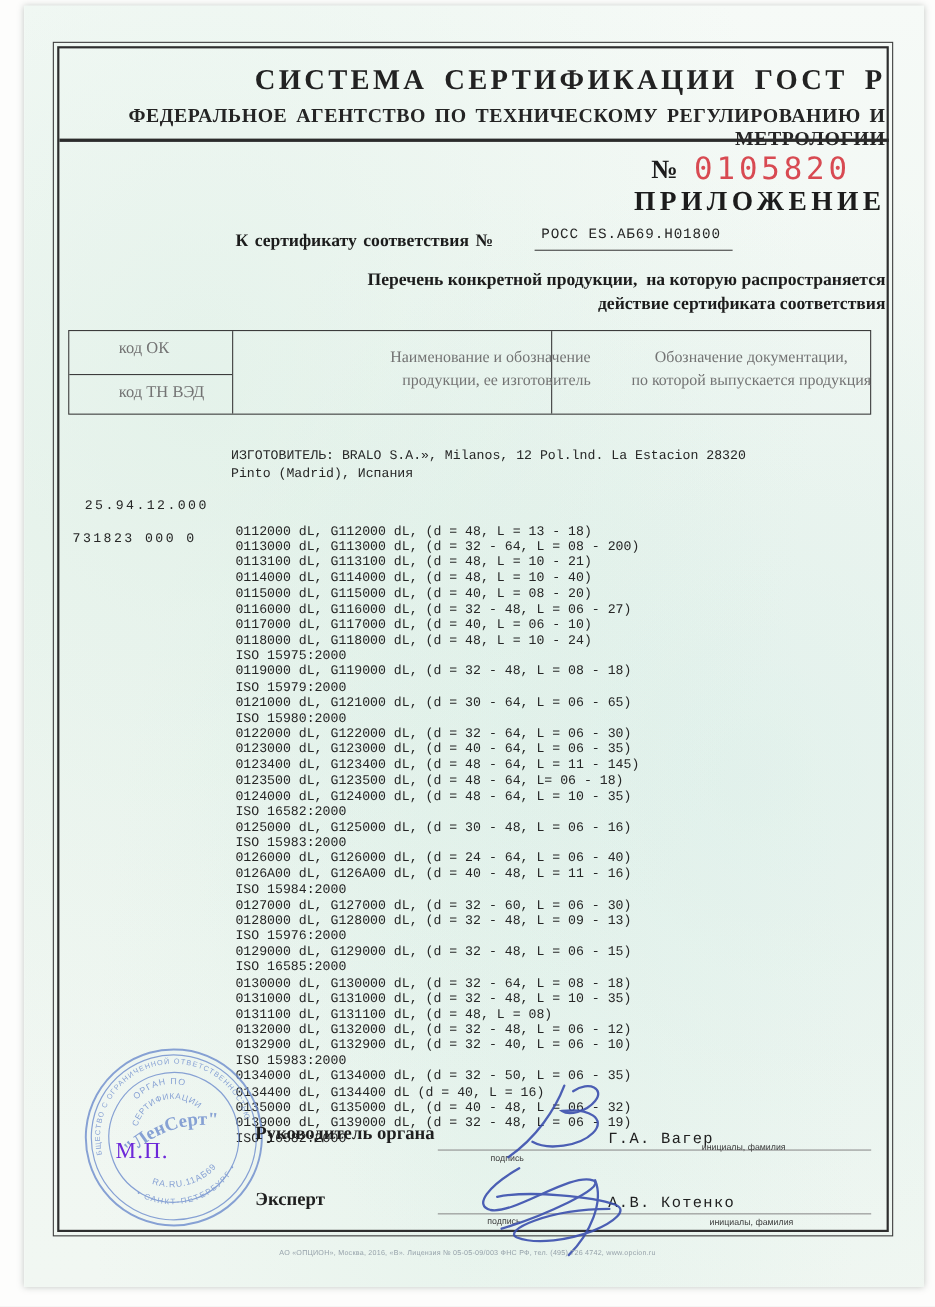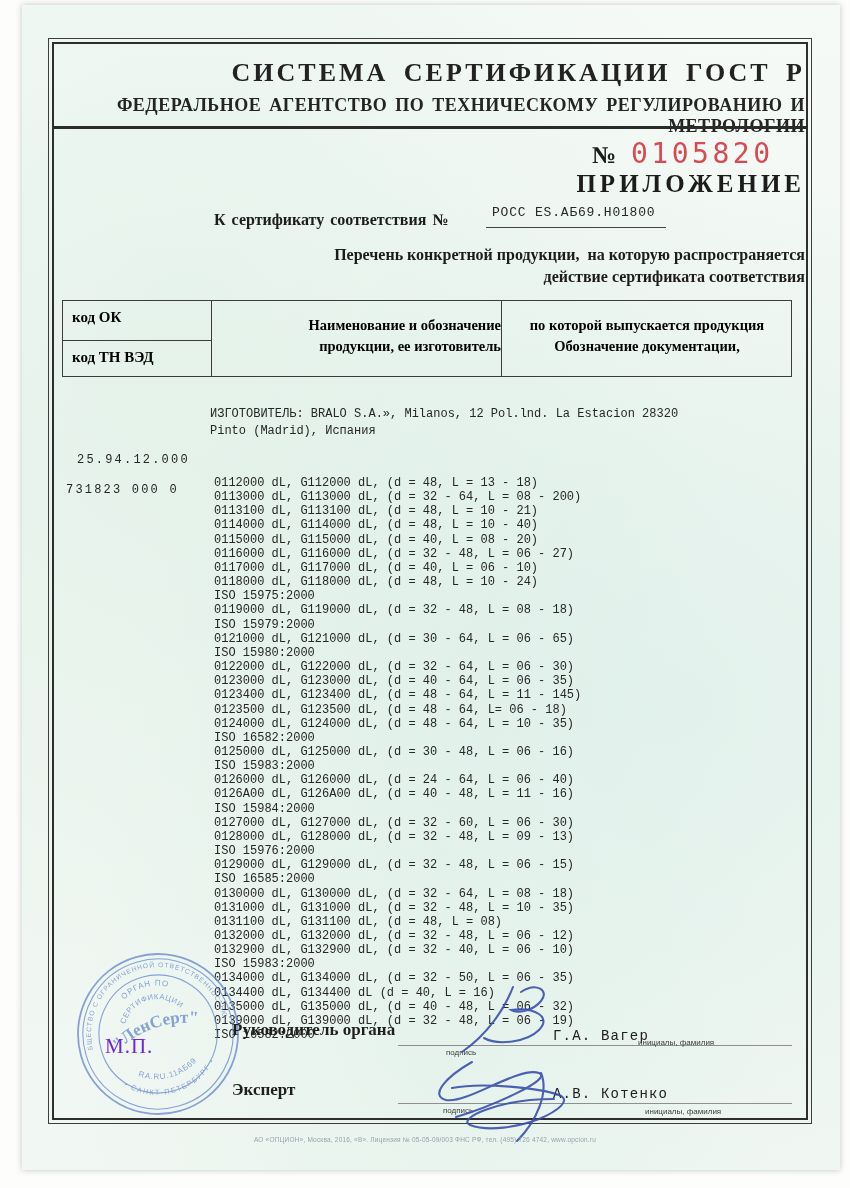--- a/index.html
+++ b/index.html
@@ -26,21 +26,21 @@
   .t-title{top:170px;font-size:25px;font-weight:bold;letter-spacing:4px;}
   .cert-label{left:214px;top:211px;font-size:16px;font-weight:bold;word-spacing:2px;}
   .cert-value{left:492px;top:205px;font-family:"Liberation Mono",monospace;font-size:13px;letter-spacing:.8px;color:#2a2a2a;}
   .cert-line{left:486px;top:227px;width:180px;height:1px;background:#444;}
   .sub1{top:246px;font-size:16px;font-weight:bold;white-space:pre;}
   .sub2{top:268px;font-size:16px;font-weight:bold;}
   .tbl{left:62px;top:300px;width:730px;height:77px;border:1.2px solid #3c3c3c;box-sizing:border-box;}
   .tbl .v1{position:absolute;left:148px;top:0;bottom:0;width:1px;background:#3c3c3c;}
   .tbl .v2{position:absolute;left:438px;top:0;bottom:0;width:1px;background:#3c3c3c;}
   .tbl .h1{position:absolute;left:0;top:39px;width:148px;height:1px;background:#3c3c3c;}
-  .tbl .cell{position:absolute;font-size:15px;font-weight:bold;color:#000000;}
+  .tbl .cell{position:absolute;font-size:15px;font-weight:normal;color:#737373;margin-left:36px;}
   .tbl .c1a{left:9px;top:8px;}
   .tbl .c1b{left:9px;top:48px;}
   .tbl .c2{left:148px;width:290px;top:14px;text-align:right;line-height:21px;font-size:14.5px;}
   .tbl .c3{left:438px;width:292px;top:14px;text-align:center;line-height:21px;font-size:14.5px;}
   .mono{font-family:"Liberation Mono",monospace;color:#262626;}
   .manu{left:210px;top:406px;font-size:12px;line-height:17px;white-space:pre;margin:0;}
   .prod{left:210px;top:472px;font-size:12px;line-height:14.15px;white-space:pre;margin:4px;}
   .code-ok{left:77px;top:453px;font-size:12px;letter-spacing:2.2px;}
   .code-tnved{left:66px;top:483px;font-size:12px;letter-spacing:2.2px;}
   .sig-label{font-size:17px;font-weight:bold;color:#1f1f1f;}
@@ -83,22 +83,22 @@
     <div class="v1"></div>
     <div class="v2"></div>
     <div class="h1"></div>
     <div class="cell c1a">код ОК</div>
     <div class="cell c1b">код ТН ВЭД</div>
     <div class="cell c2">
       <div>Наименование и обозначение</div>
       <div>продукции, ее изготовитель</div>
     </div>
     <div class="cell c3">
+      <div>Обозначение документации,</div>
       <div>по которой выпускается продукция</div>
-      <div>Обозначение документации,</div>
     </div>
   </div>
 
   <pre class="abs mono manu">ИЗГОТОВИТЕЛЬ: BRALO S.A.», Milanos, 12 Pol.lnd. La Estacion 28320
 Pinto (Madrid), Испания</pre>
   <span class="abs mono code-ok">25.94.12.000</span>
   <span class="abs mono code-tnved">731823 000 0</span>
   <pre class="abs mono prod">0112000 dL, G112000 dL, (d = 48, L = 13 - 18)
 0113000 dL, G113000 dL, (d = 32 - 64, L = 08 - 200)
 0113100 dL, G113100 dL, (d = 48, L = 10 - 21)

